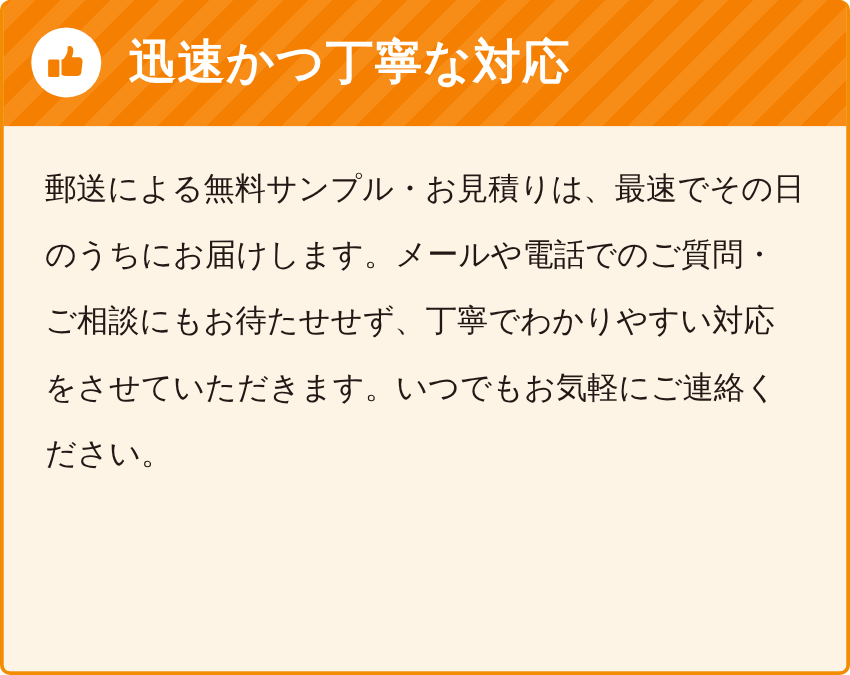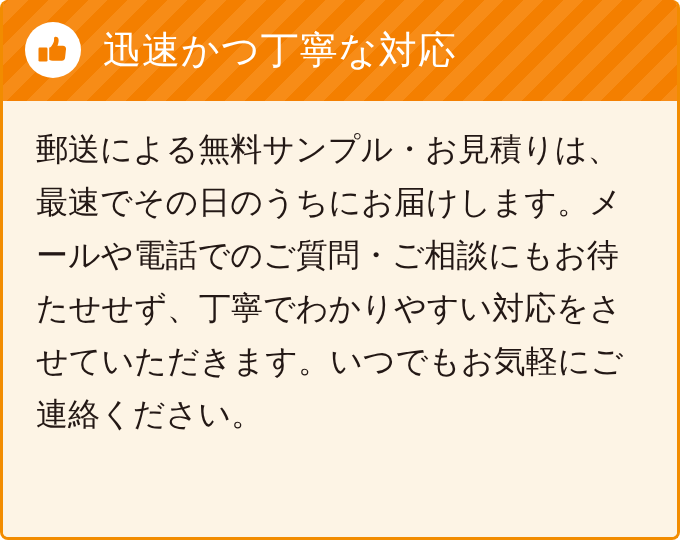--- a/index.html
+++ b/index.html
@@ -62,44 +62,44 @@
     display: block;
   }
 
   .header-title {
     position: absolute;
     left: 103px;
     top: 0;
     height: 101px;
     line-height: 101px;
     font-size: 38px;
-    font-weight: normal;
+    font-weight: bold;
     color: #ffffff;
     letter-spacing: 1px;
     white-space: nowrap;
   }
 
   
   .panel-body {
     position: absolute;
     left: 0;
     top: 101px;
     right: 0;
     bottom: 0;
     padding: 24px 33px 0 33px;
     box-sizing: border-box;
     background: #FDF4E5;
   }
 
   .body-paragraph {
     margin: 0;
-    font-size: 32px;
+    font-size: 25px;
     line-height: 53px;
     color: #231815;
-    font-family: Liberation Mono, monospace;
+    font-family: Liberation Sans, sans-serif;
     letter-spacing: 0px;
     text-align: left;
   }
 </style>
 </head>
 <body>
 
 <div class="panel">
 
   <div class="panel-header">

